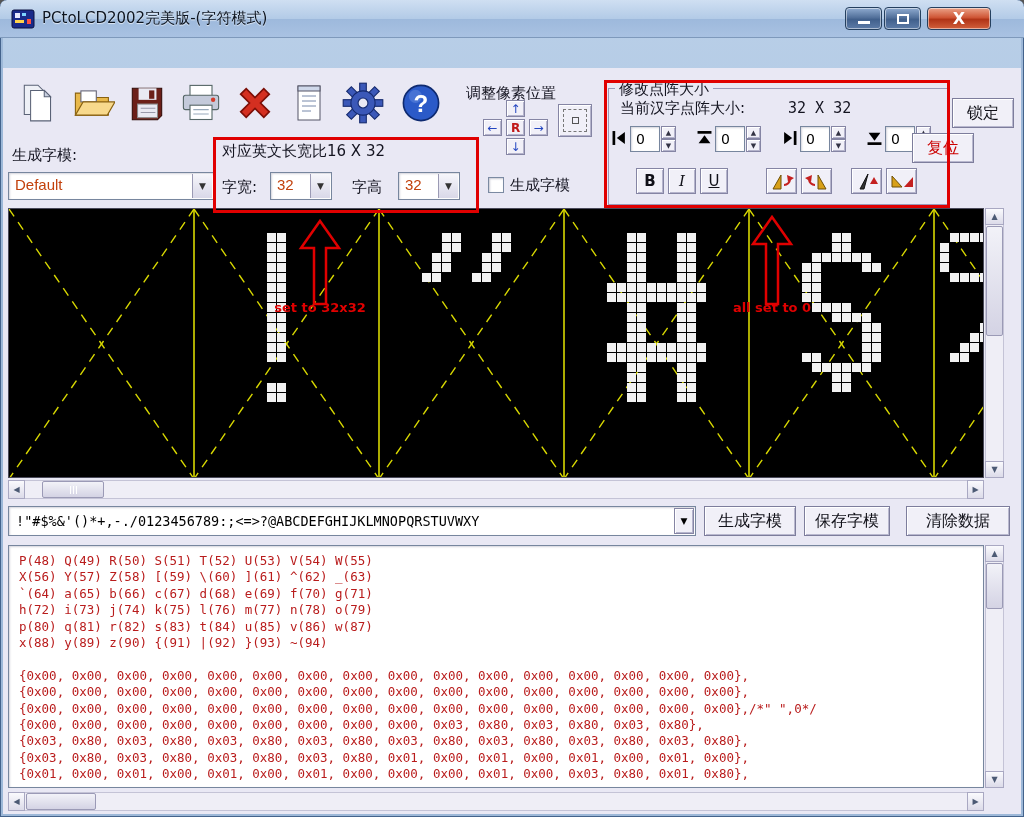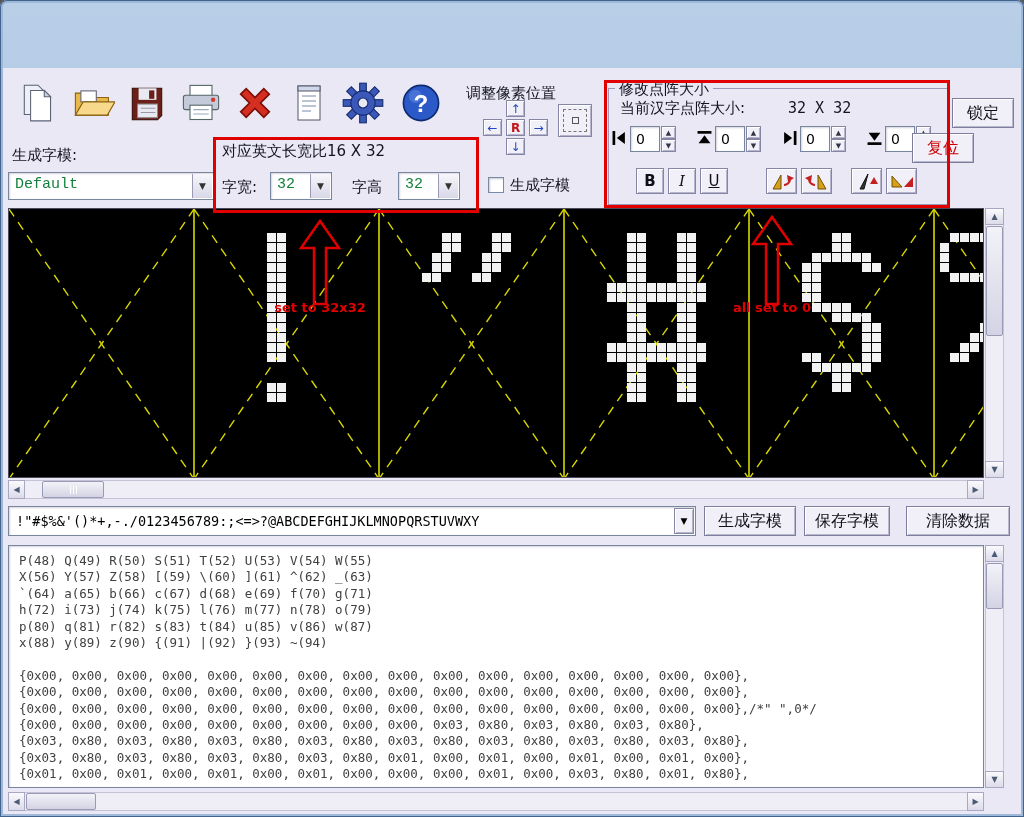--- a/index.html
+++ b/index.html
@@ -41,21 +41,21 @@
     display:flex; align-items:center; justify-content:center; }
 
   
   .btn3d { background:#f1f0f8; border:1px solid #7d7d9c;
     box-shadow: inset 1px 1px 0 #ffffff, inset -1px -1px 0 #b9b8cf;
     display:flex; align-items:center; justify-content:center; color:#111; }
   .sunken { background:#fff; border:1px solid #7b8aa2; box-shadow: inset 1px 1px 2px rgba(40,40,80,.25); }
   .label { position:absolute; font-size:15px; color:#141420; white-space:nowrap; }
 
   .combo { position:absolute; background:#fff; border:1px solid #77869e; box-shadow:inset 1px 1px 2px rgba(40,40,80,.2); }
-  .combo .val { position:absolute; left:6px; top:3px; font-size:15px; font-family:Liberation Mono, monospace; color:#15803d; }
+  .combo .val { position:absolute; left:6px; top:3px; font-size:15px; font-family:Liberation Sans, sans-serif; color:#c2410c; }
   .combo .drop { position:absolute; right:1px; top:1px; bottom:1px; width:20px;
     background:linear-gradient(#f6f6fb,#d9d8e8); border-left:1px solid #9b9ab4;
     display:flex; align-items:center; justify-content:center; font-size:9px; color:#333; }
 
   .mini3d { position:absolute; background:#f1f0f8; border:1px solid #8585a4;
     box-shadow: inset 1px 1px 0 #fff, inset -1px -1px 0 #b5b4cc;
     display:flex; align-items:center; justify-content:center; }
 
   .groupbox { position:absolute; border:1px solid #9a99b8; }
   .group-legend { position:absolute; background:#e9e8f4; padding:0 4px; font-size:15px; color:#141420; z-index:2; }
@@ -80,32 +80,51 @@
   .anno-svg { position:absolute; pointer-events:none; z-index:61; }
 
   .big-btn { position:absolute; height:30px; font-size:16px; color:#101018; }
   .red-text { color:#cc0000; }
 
   #lcd-canvas { position:absolute; left:8px; top:208px; background:#000; border:1px solid #4a4a5a; }
 
   #output-box { position:absolute; left:8px; top:545px; width:976px; height:243px; background:#fff;
     border:1px solid #77869e; box-shadow:inset 1px 1px 2px rgba(40,40,80,.2); overflow:hidden; }
   #output-box pre { padding:7px 10px; font-family:"DejaVu Sans Mono","Liberation Mono",monospace;
-    font-size:12.5px; line-height:16.4px; color:#404040; }
+    font-size:12.5px; line-height:16.4px; color:#b91c1c; }
 
   .charset-input { position:absolute; left:8px; top:506px; width:688px; height:30px; background:#fff;
     border:1px solid #77869e; box-shadow:inset 1px 1px 2px rgba(40,40,80,.2);
     font-family:"DejaVu Sans Mono","Liberation Mono",monospace; font-size:13.5px; padding:0 26px 0 7px; color:#000; }
   .charset-drop { position:absolute; left:674px; top:508px; width:20px; height:26px; font-size:9px; }
 </style>
 </head>
 <body>
 
 <div class="window">
 
+  <div class="titlebar">
+    <svg class="app-icon" viewBox="0 0 24 24">
+      <rect x="1" y="3" width="22" height="18" rx="2" fill="#1a2a8a" stroke="#0a1040"></rect>
+      <rect x="4" y="6" width="5" height="5" fill="#e8e8ff"></rect>
+      <rect x="11" y="6" width="4" height="3" fill="#7fd4ff"></rect>
+      <rect x="4" y="13" width="9" height="3" fill="#ffd24a"></rect>
+      <rect x="16" y="12" width="4" height="5" fill="#ff5040"></rect>
+    </svg>
+    <span class="title-text">PCtoLCD2002完美版-(字符模式)</span>
+    <div class="caption-btn btn-min">
+        <div class="glyph-minbar"></div>
+      </div>
+    <div class="caption-btn btn-max">
+        <div class="glyph-maxbox"></div>
+      </div>
+    <div class="caption-btn btn-close">
+        <span>X</span>
+      </div>
+  </div>
 
 
   <div class="client-bg"></div>
 
   <button class="tool-btn" style="left:14px" title="new-file-icon">
     <svg width="42" height="44" viewBox="0 0 40 40">
       <path d="M6 3 h13 l6 6 v22 h-19 z" fill="#eef0f6" stroke="#5a6276"></path>
       <path d="M12 8 h13 l6 6 v23 h-19 z" fill="#ffffff" stroke="#5a6276"></path>
       <path d="M25 8 l6 6 h-6 z" fill="#c9d0e0" stroke="#5a6276"></path>
     </svg>

